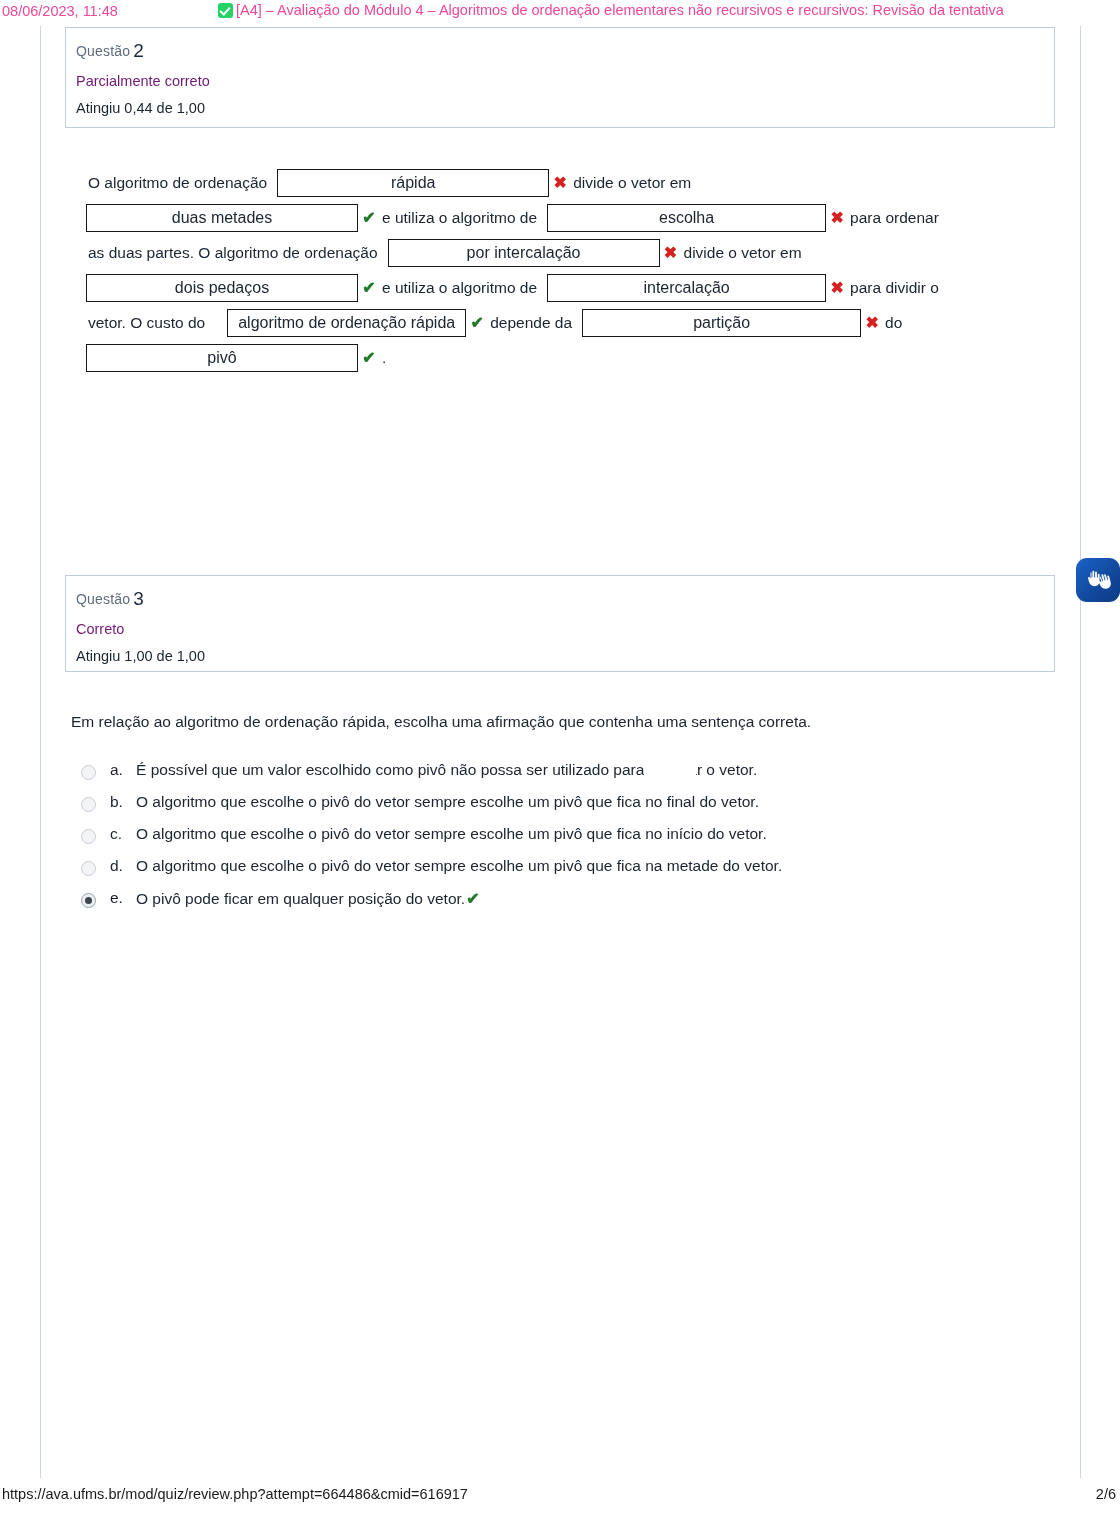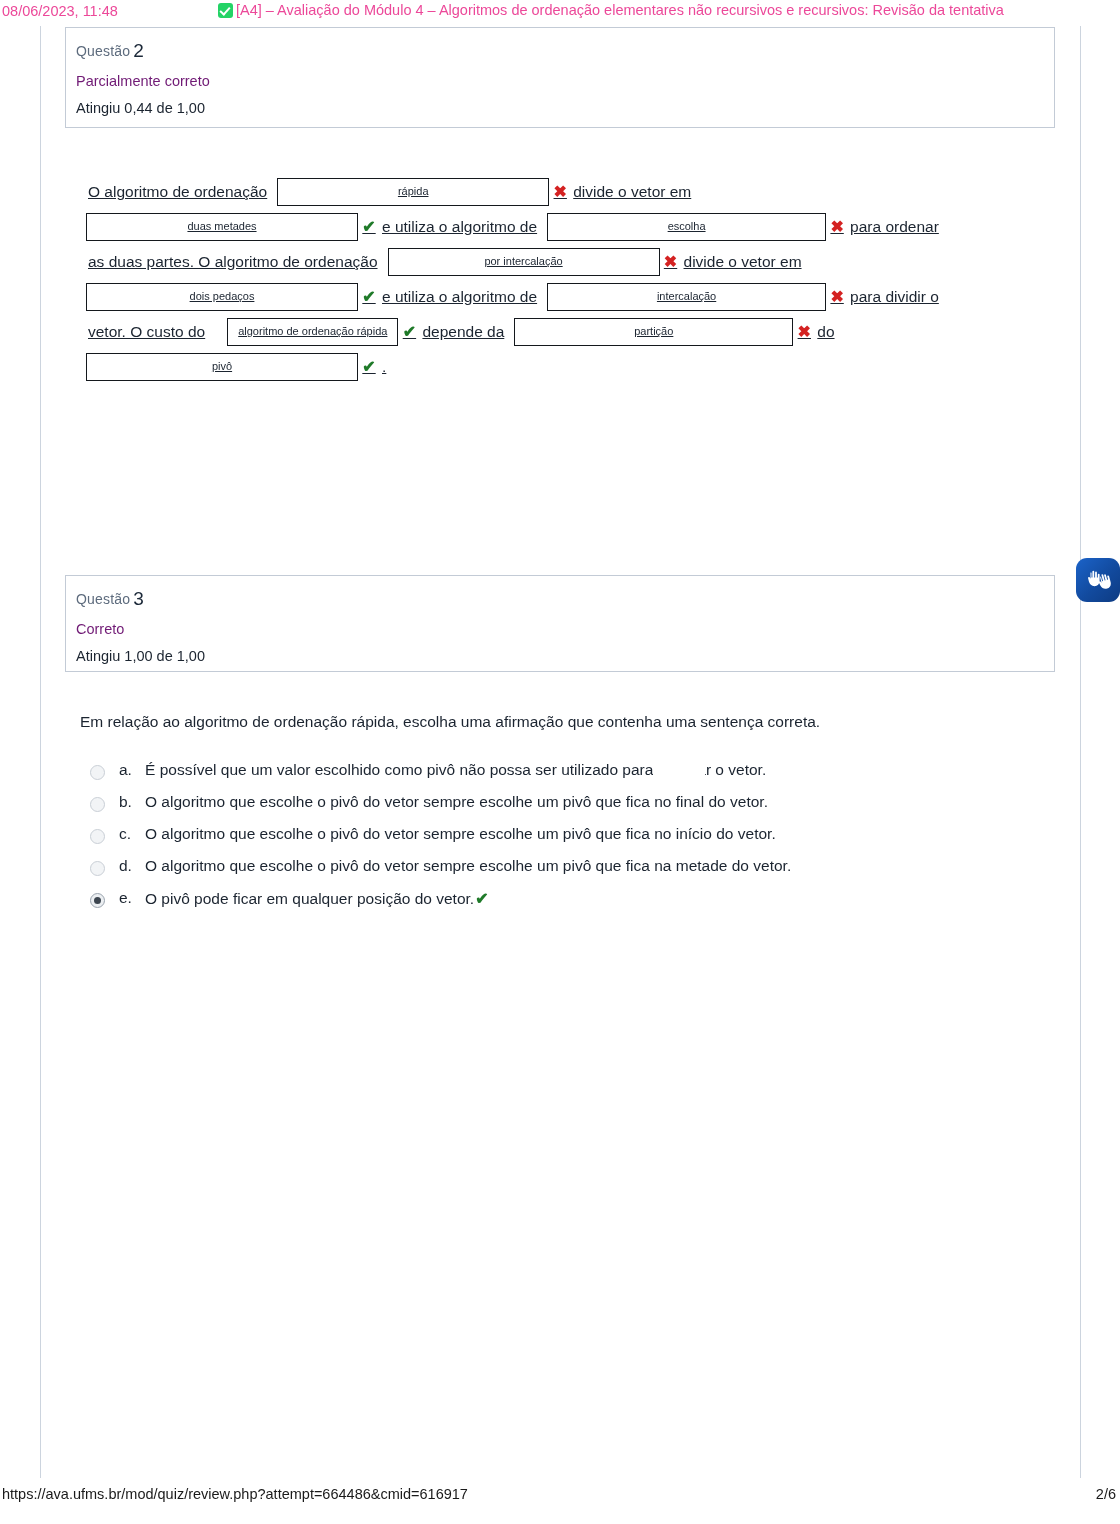--- a/index.html
+++ b/index.html
@@ -99,42 +99,41 @@
     color: #1b2430;
   }
 
   #qbox-2 { top: 27px; height: 101px; }
   #qbox-3 { top: 575px; height: 97px; }
 
   
   .q2-body {
     position: absolute;
     left: 86px;
-    top: 174px;
+    top: 165px;
     width: 950px;
     font-size: 15.5px;
     color: #1b2430;
     line-height: 35px;
-    text-decoration: underline;
   }
   .q2-line {
     display: flex;
     align-items: center;
     height: 35px;
     white-space: nowrap;
   }
   .blank {
     display: inline-flex;
     align-items: center;
     justify-content: center;
     box-sizing: border-box;
     height: 28px;
     border: 1.4px solid #14181d;
     background: #ffffff;
-    font-size: 11px;
+    font-size: 16px;
     color: #1b2430;
     padding: 0 6px;
     text-align: right;
   }
   .blank.w-big   { width: 272px; }
   .blank.w-mid   { width: 279px; }
   .blank.w-fit   { width: auto; padding: 0 10px; margin-left: 12px; }
   .mark {
     display: inline-block;
     width: 22px;
@@ -144,21 +143,21 @@
     flex: 0 0 auto;
   }
   .mark.ok  { color: #1f7a29; }
   .mark.bad { color: #d42222; }
   .txt { padding: 0 2px; }
   .gap-r { margin-right: 8px; }
 
   
   .q3-body {
     position: absolute;
-    left: 80px;
+    left: 71px;
     top: 713px;
     width: 950px;
     font-size: 15.5px;
     color: #1b2430;
   }
   .q3-stem {
     font-size: 15.5px;
     margin-bottom: 30px;
     position: relative;
   }

